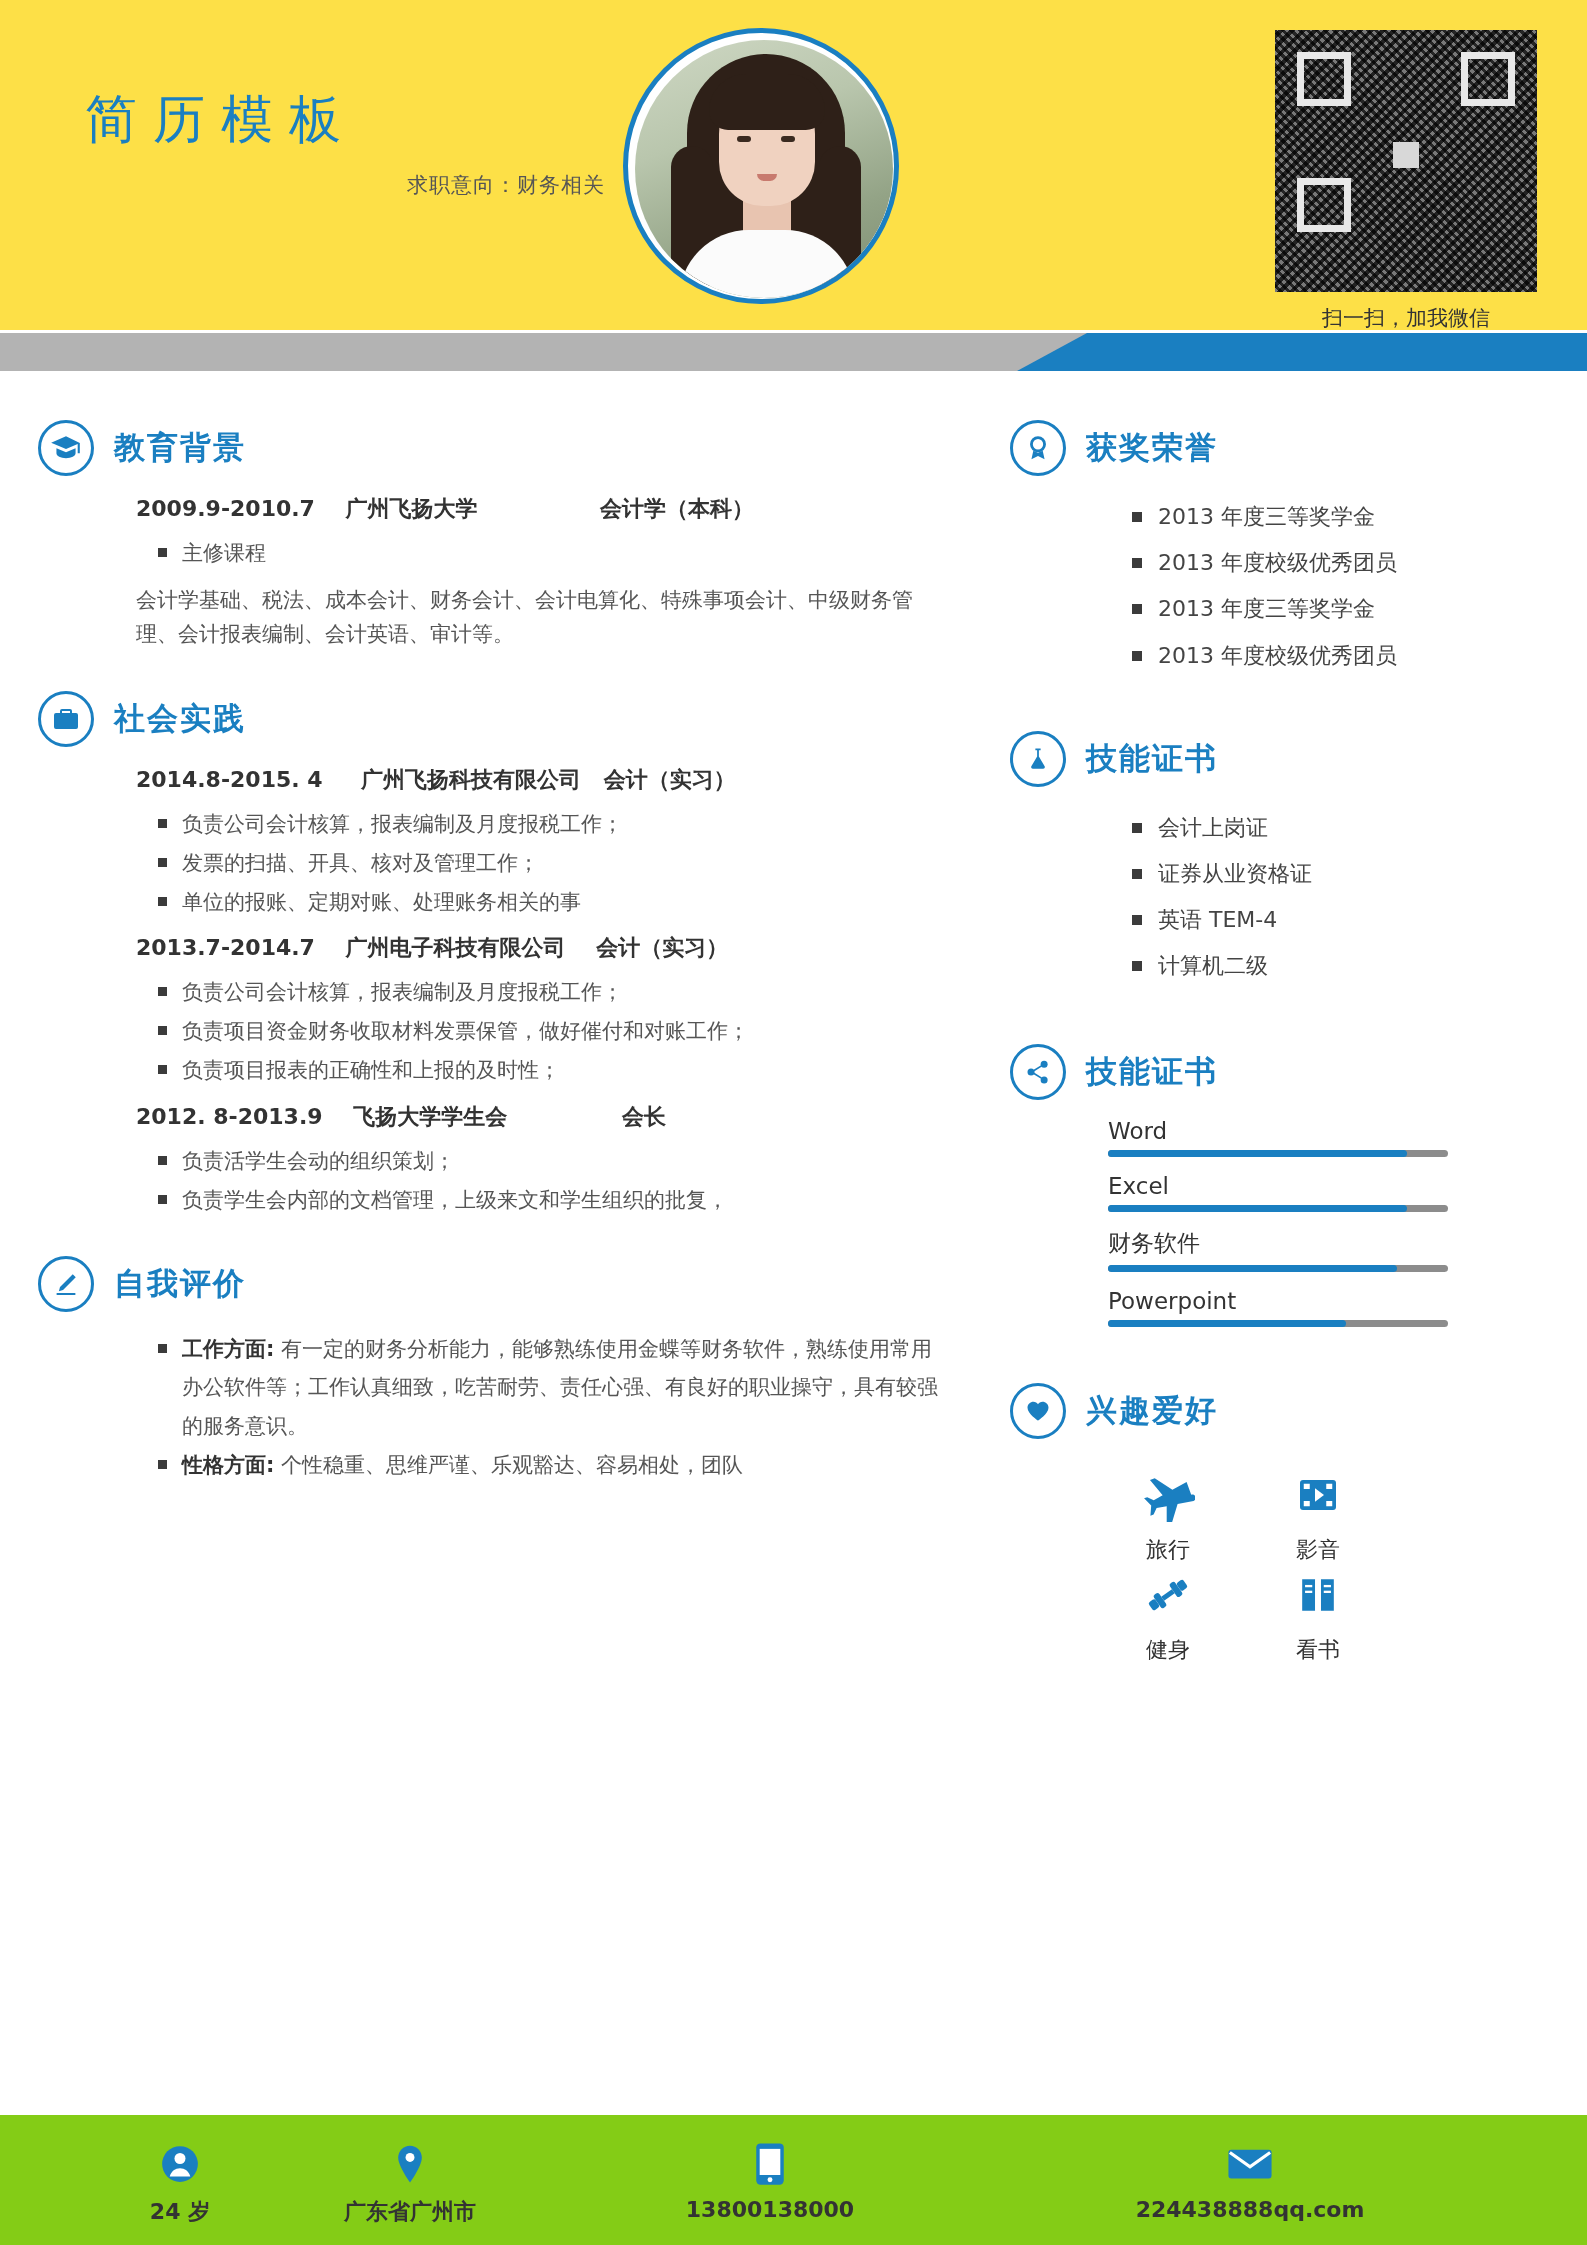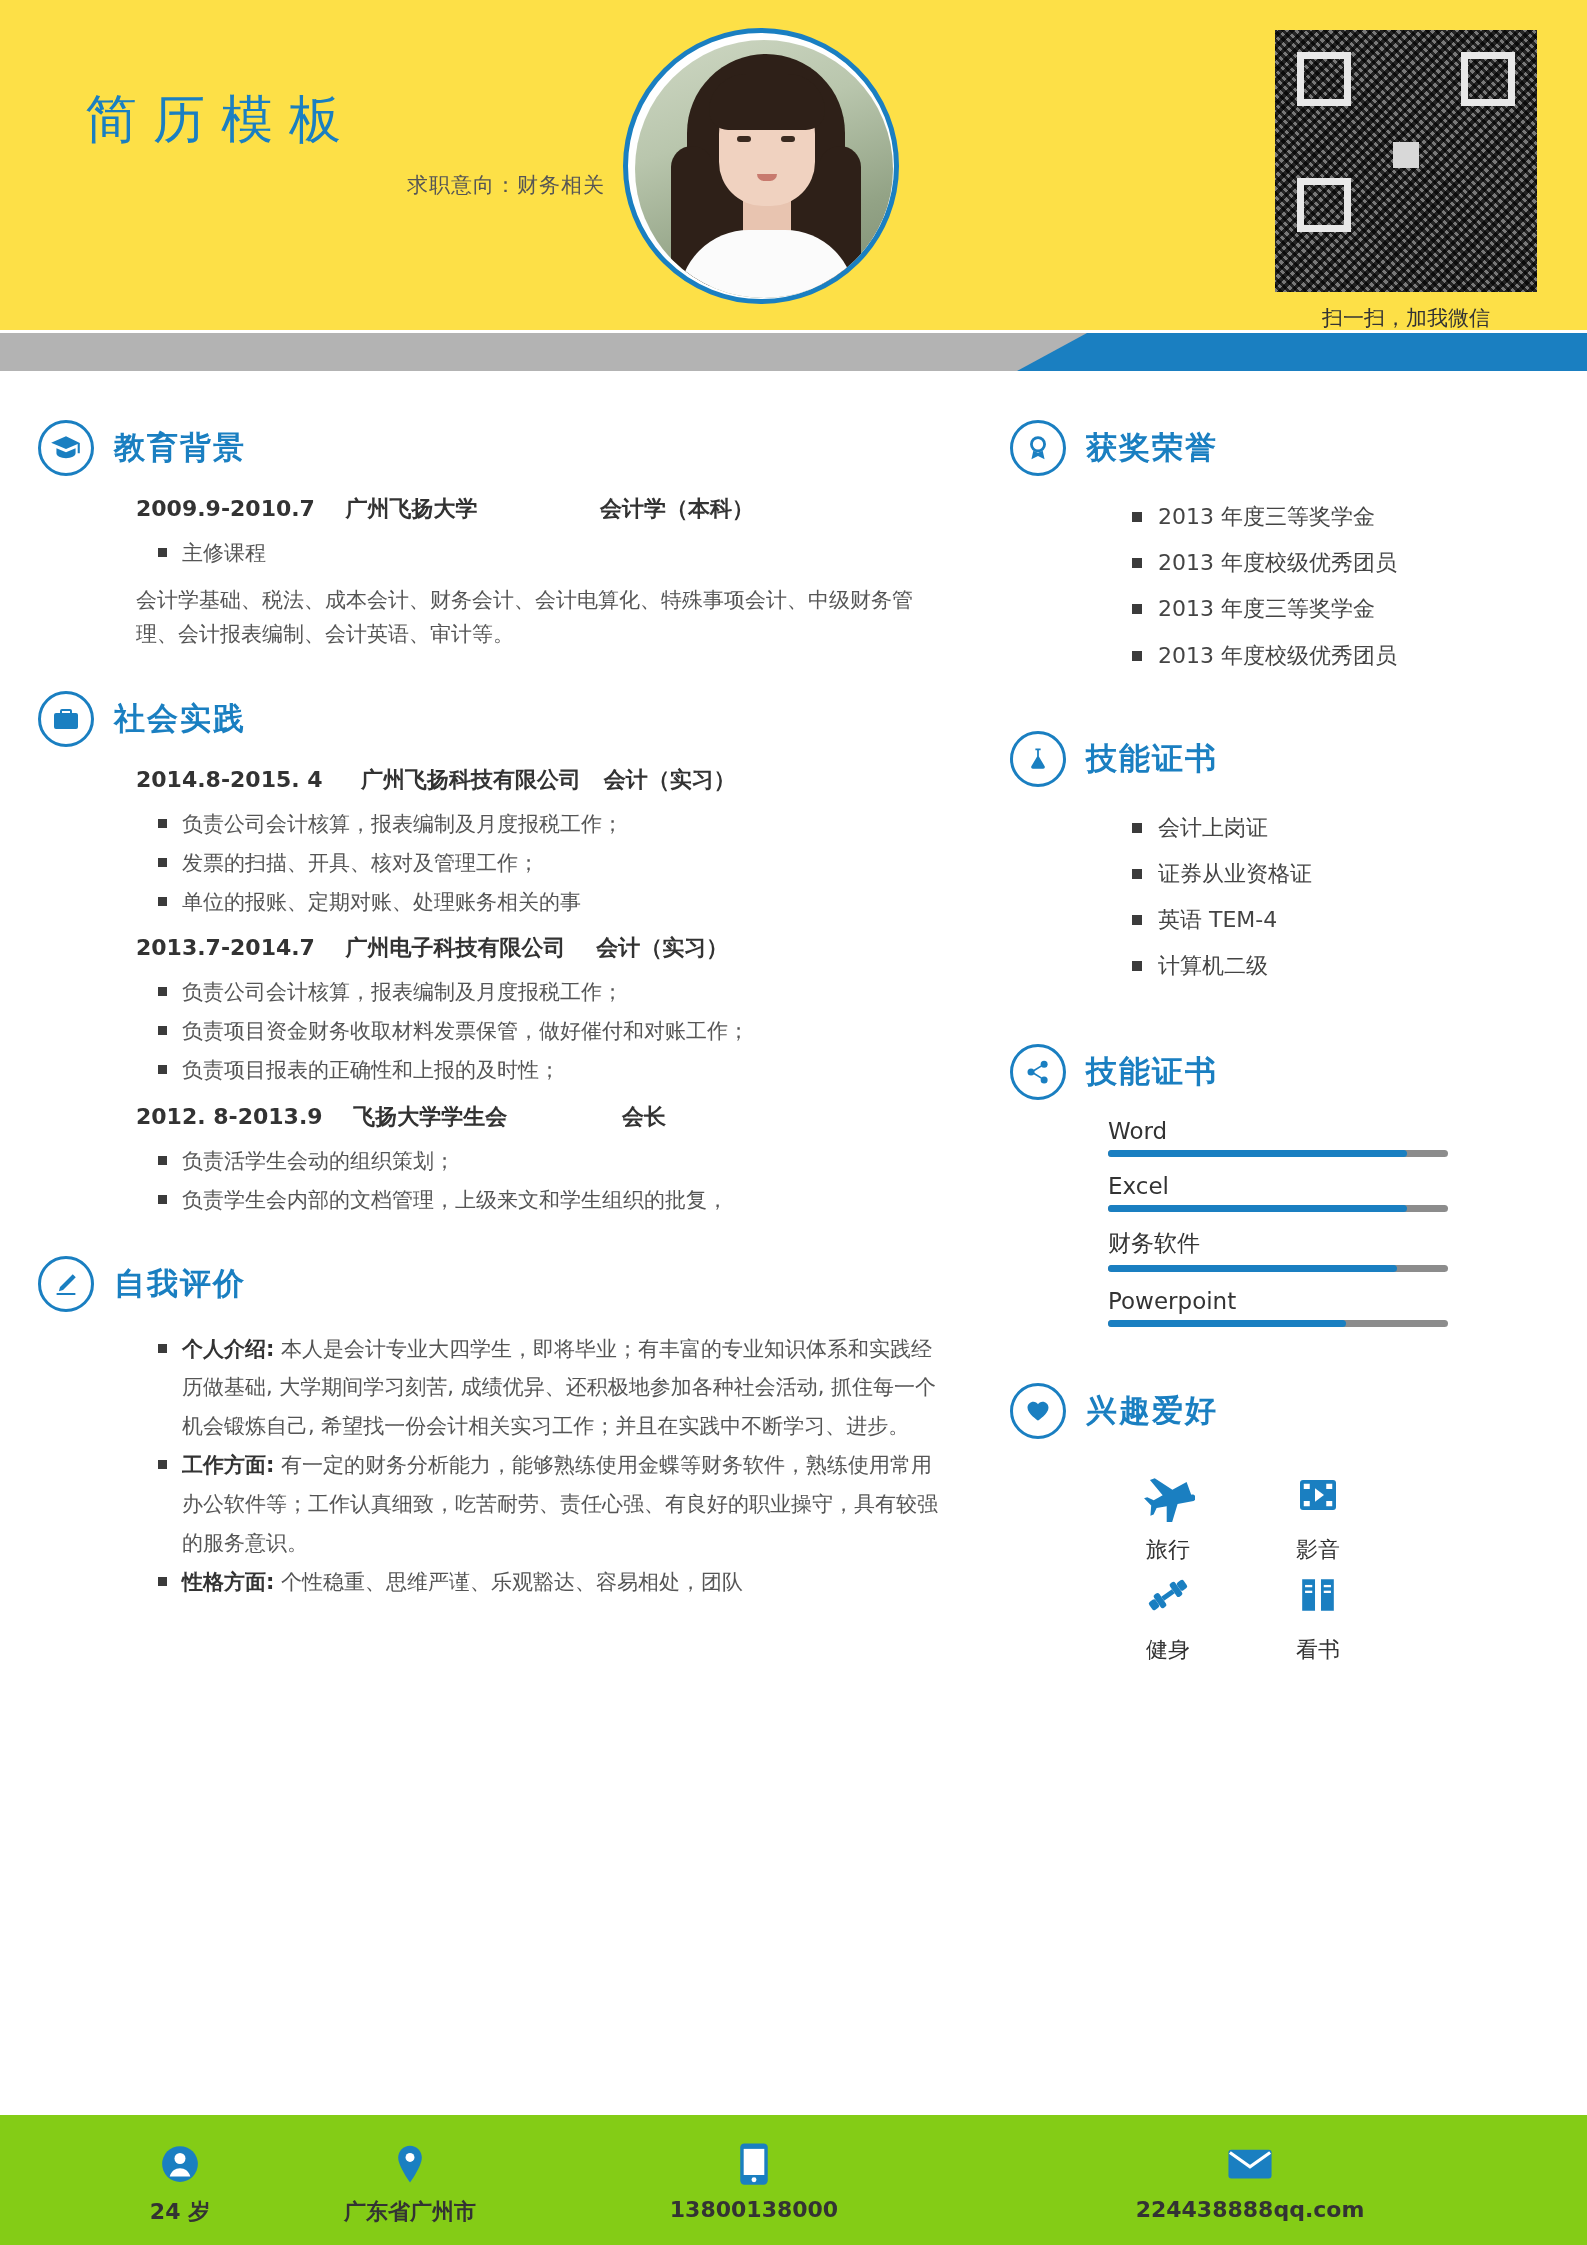--- a/index.html
+++ b/index.html
@@ -166,21 +166,21 @@
 
   
   .footer {
     position:absolute; left:0; bottom:0; width:1587px; height:130px; background:#84cc16;
   }
   .f-item { display:flex; flex-direction:column; align-items:center; justify-content:center; }
   .f-item .fi-icon { height:50px; display:flex; align-items:center; justify-content:center; }
   .f-item .fi-label { margin-top:8px; font-size:22px; color:#333; font-weight:bold; }
   .f1 { position:absolute; left:120px; top:24px; width:120px; }
   .f2 { position:absolute; left:300px; top:24px; width:220px; }
-  .f3 { position:absolute; left:784px; top:24px; width:240px; transform:translateX(-150px); }
+  .f3 { position:absolute; left:800px; top:24px; width:240px; transform:translateX(-150px); }
   .f4 { position:absolute; left:1180px; top:24px; width:320px; transform:translateX(-90px); }
 
   b { color:#333; }
 </style>
 </head>
 <body>
 
 <div class="page">
 
   <div class="header">
@@ -276,23 +276,20 @@
     <div class="section" style="margin-top:36px;">
       <div class="sec-head">
         <span class="sec-icon">
           <svg width="30" height="30" viewBox="0 0 32 32">
               <path fill="#1a7fc1" d="M23.2 5.6 26.4 8.8 12.8 22.4l-4.4 1.2 1.2-4.4L23.2 5.6zM6 25.6h20v2.2H6z"></path>
             </svg>
         </span>
         <span class="sec-title">自我评价</span>
       </div>
       <ul class="bl" style="padding-left:98px;">
-        <li>
-          <b>个人介绍:</b><span> 本人是会计专业大四学生，即将毕业；有丰富的专业知识体系和实践经历做基础, 大学期间学习刻苦, 成绩优异、还积极地参加各种社会活动, 抓住每一个机会锻炼自己, 希望找一份会计相关实习工作；并且在实践中不断学习、进步。</span>
-        </li>
         <li>
           <b>工作方面:</b><span> 有一定的财务分析能力，能够熟练使用金蝶等财务软件，熟练使用常用办公软件等；工作认真细致，吃苦耐劳、责任心强、有良好的职业操守，具有较强的服务意识。</span>
         </li>
         <li>
           <b>性格方面:</b><span> 个性稳重、思维严谨、乐观豁达、容易相处，团队</span>
         </li>
       </ul>
     </div>
   </div>
 

